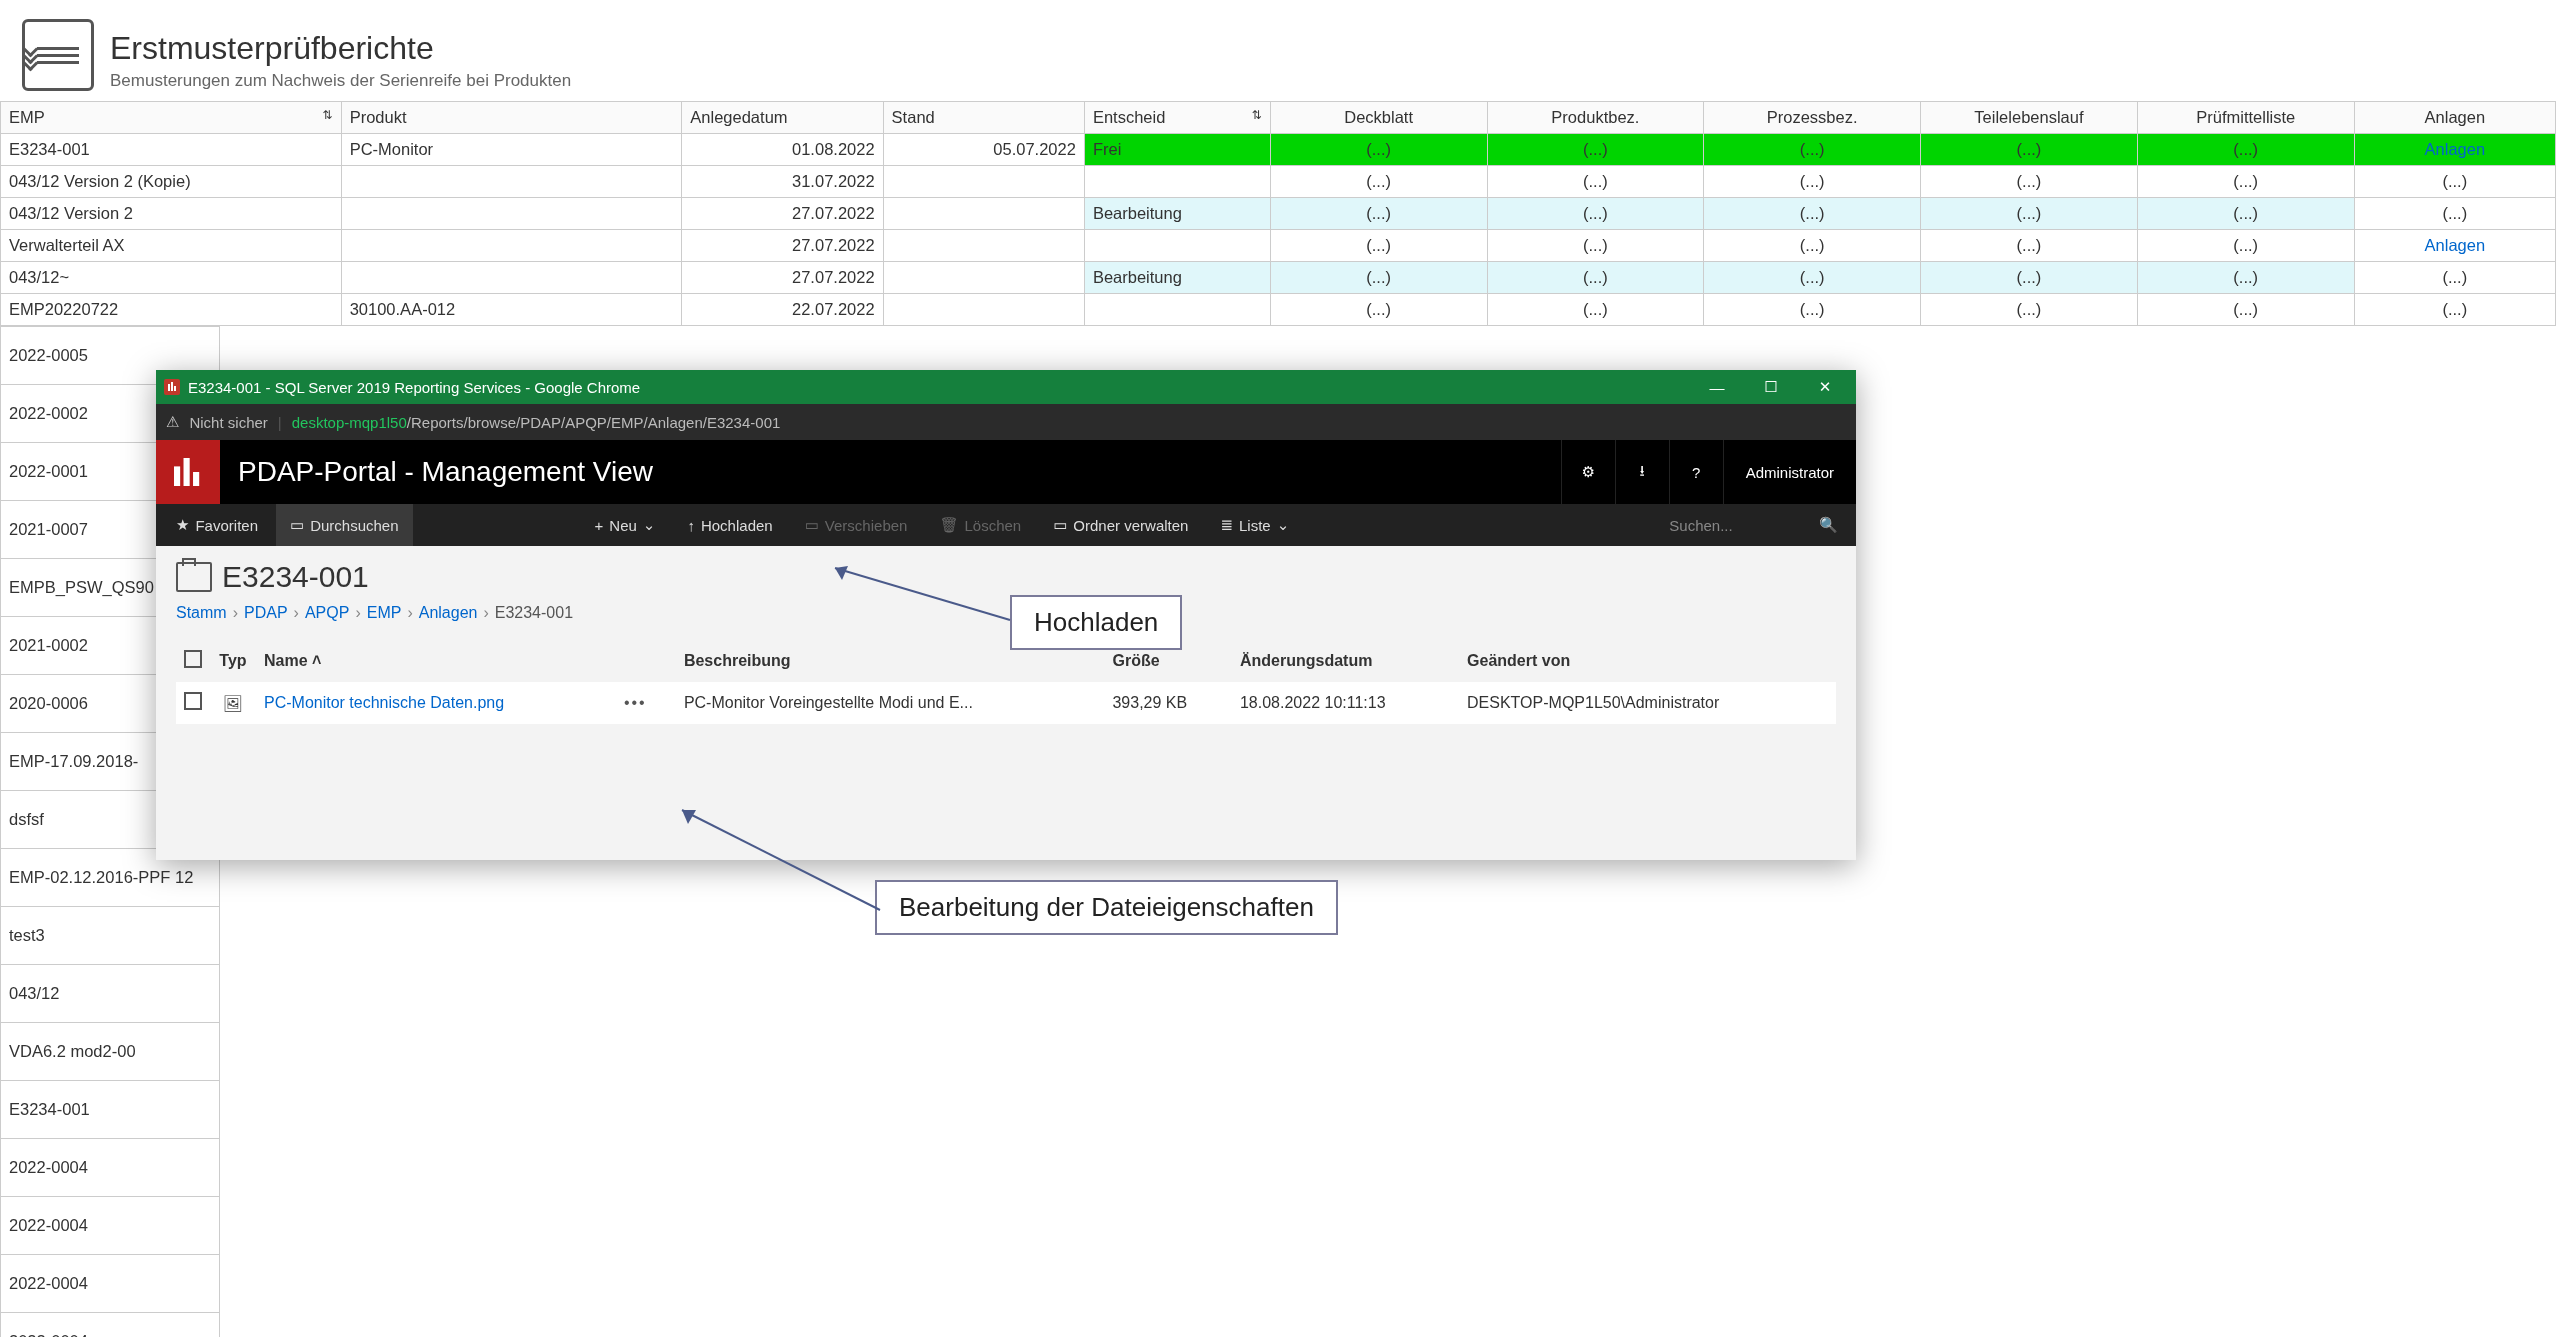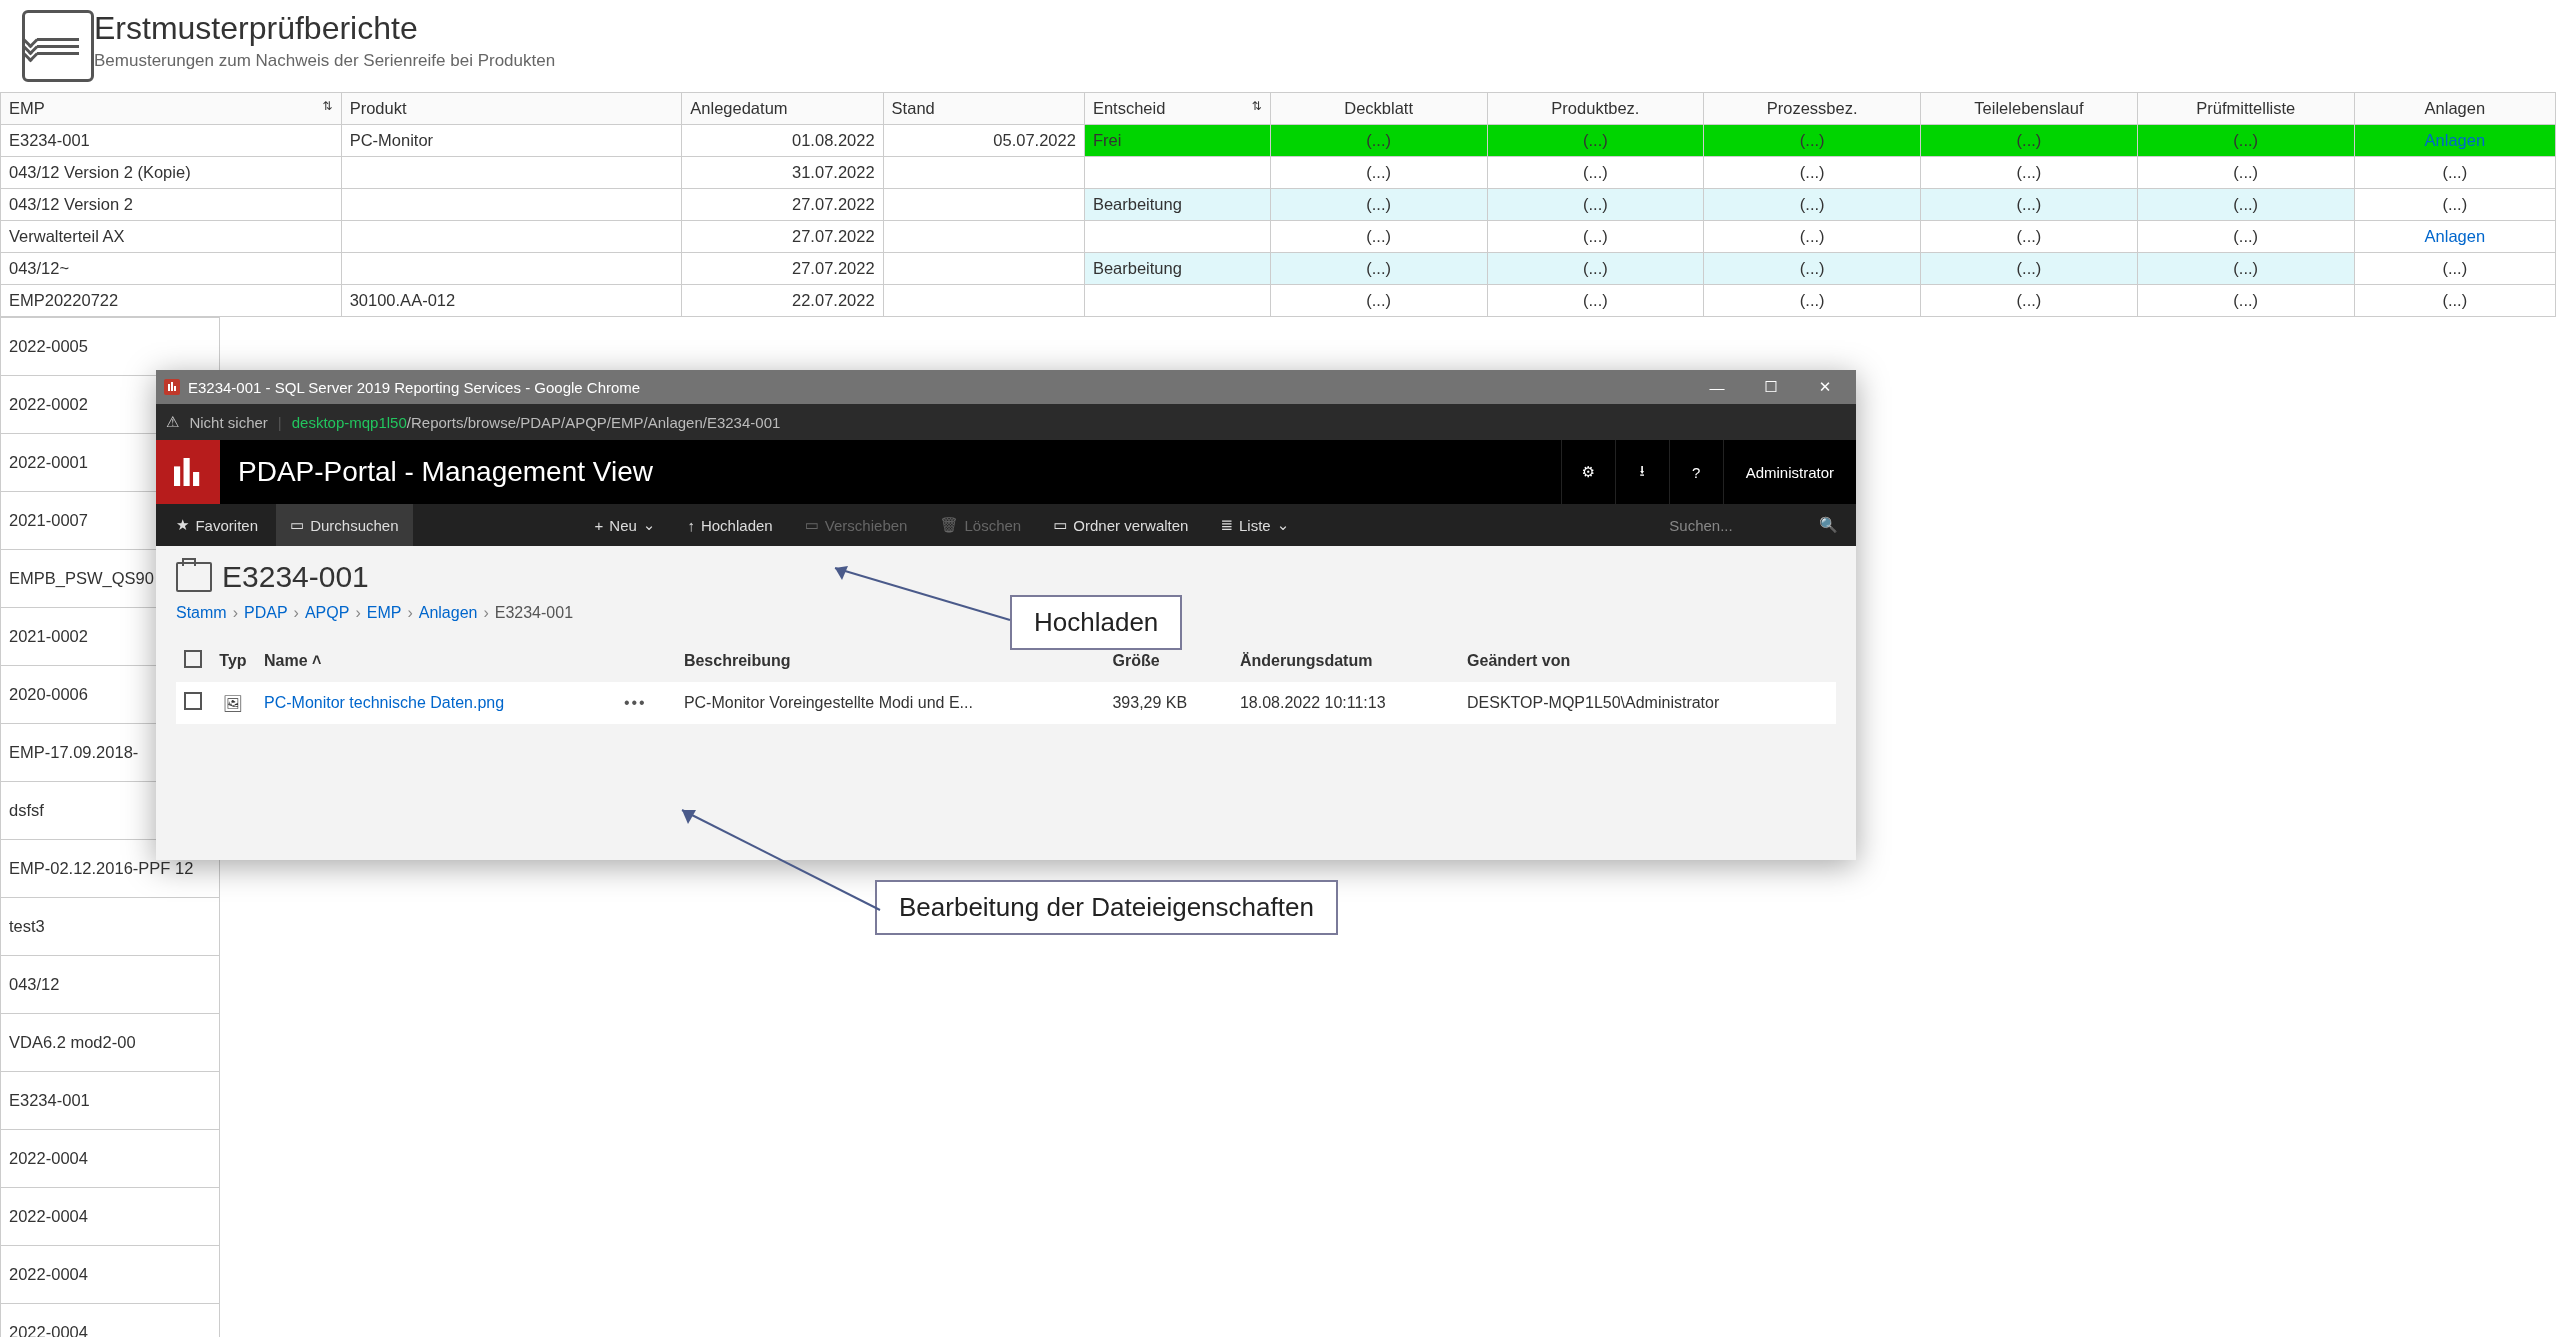--- a/index.html
+++ b/index.html
@@ -10,22 +10,24 @@
     background: #fff;
     position: relative;
     width: 2556px;
     height: 1337px;
     overflow: hidden;
     transform-origin: top left;
   }
   
   .bg-header {
     display: flex;
-    align-items: flex-start;
+    align-items: flex-end;
     padding: 10px 20px 10px 22px;
+    gap: 16px;
+    margin-top: 9px;
   }
   .bg-header .icon-box {
     width: 72px; height: 72px;
     border: 3px solid #555; border-radius: 6px;
     display: flex; flex-direction: column; justify-content: center; align-items: center;
     gap: 4px;
   }
   .bg-header .icon-box .line { width: 42px; height: 3px; background:#555; position:relative;}
   .bg-header .icon-box .line::before{content:"";position:absolute;left:-12px;top:-3px;width:8px;height:8px;border-left:3px solid #555;border-bottom:3px solid #555;transform:rotate(-45deg);}
   .bg-titles h1 { font-size: 32px; font-weight: 300; color:#333; }
@@ -55,21 +57,21 @@
   table.gridnarrow{border-collapse:collapse;width:220px;}
   table.gridnarrow td{border:1px solid #ccc;padding:19px 8px;font-size:16.5px;height:32px;white-space:nowrap;}
 
   
   .chrome {
     position:absolute; left:156px; top:370px; width:1700px; height:490px;
     background:#fff; box-shadow: 0 6px 30px rgba(0,0,0,.35);
     display:flex; flex-direction:column;
     font-size:15px;
   }
-  .chrome .titlebar{background:#737373;color:#fff;display:flex;align-items:center;height:34px;padding:0 8px;gap:8px;}
+  .chrome .titlebar{background:#15803d;color:#fff;display:flex;align-items:center;height:34px;padding:0 8px;gap:8px;}
   .chrome .titlebar .tb-icon{width:16px;height:16px;background:#c0392b;border-radius:2px;display:flex;align-items:center;justify-content:center;}
   .chrome .titlebar .tb-icon svg{width:10px;height:10px;}
   .chrome .titlebar .spacer{flex:1;}
   .chrome .titlebar .wbtn{width:46px;height:34px;display:flex;align-items:center;justify-content:center;color:#fff;}
   .chrome .addr{background:#2b2b2b;color:#bbb;display:flex;align-items:center;height:36px;padding:0 10px;gap:10px;font-size:15px;}
   .chrome .addr .warn{color:#ccc;}
   .chrome .addr .host{color:#22c55e;}
   .chrome .portalhdr{background:#000;color:#fff;display:flex;align-items:center;height:64px;}
   .chrome .portalhdr .logo{width:64px;height:64px;background:#b71c1c;display:flex;align-items:center;justify-content:center;}
   .chrome .portalhdr .ptitle{font-size:28px;font-weight:300;padding-left:18px;flex:1;}

